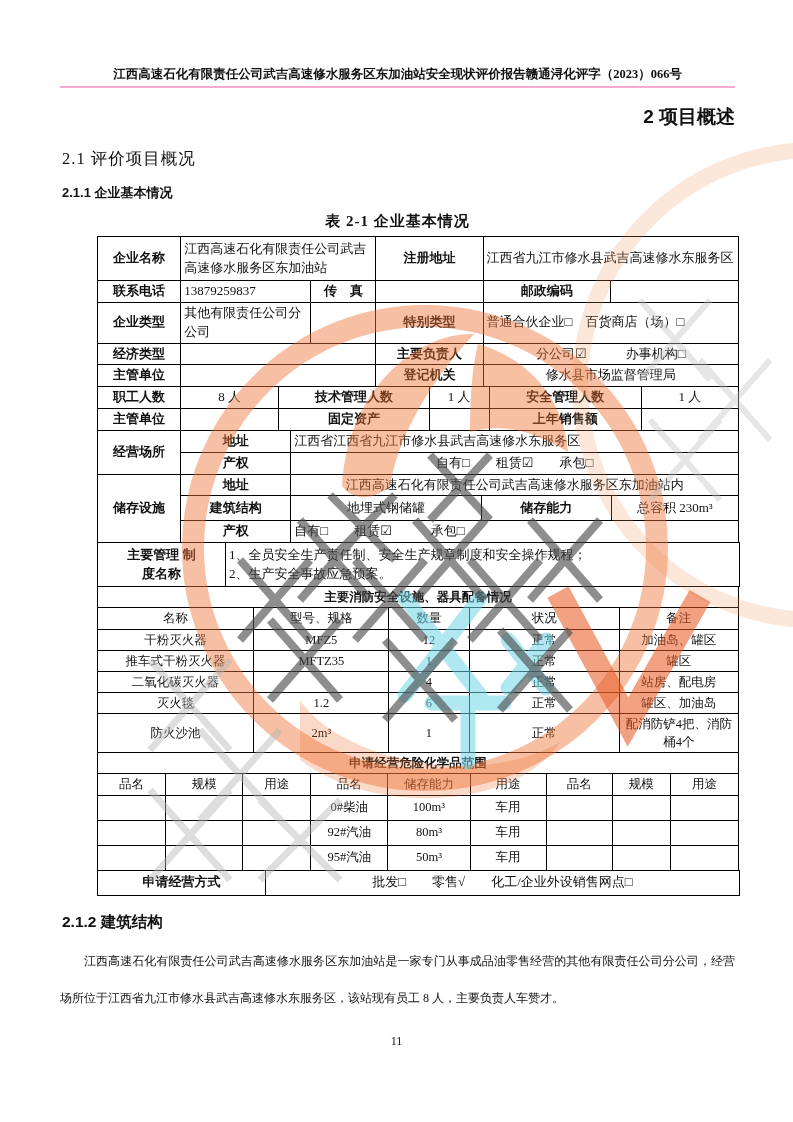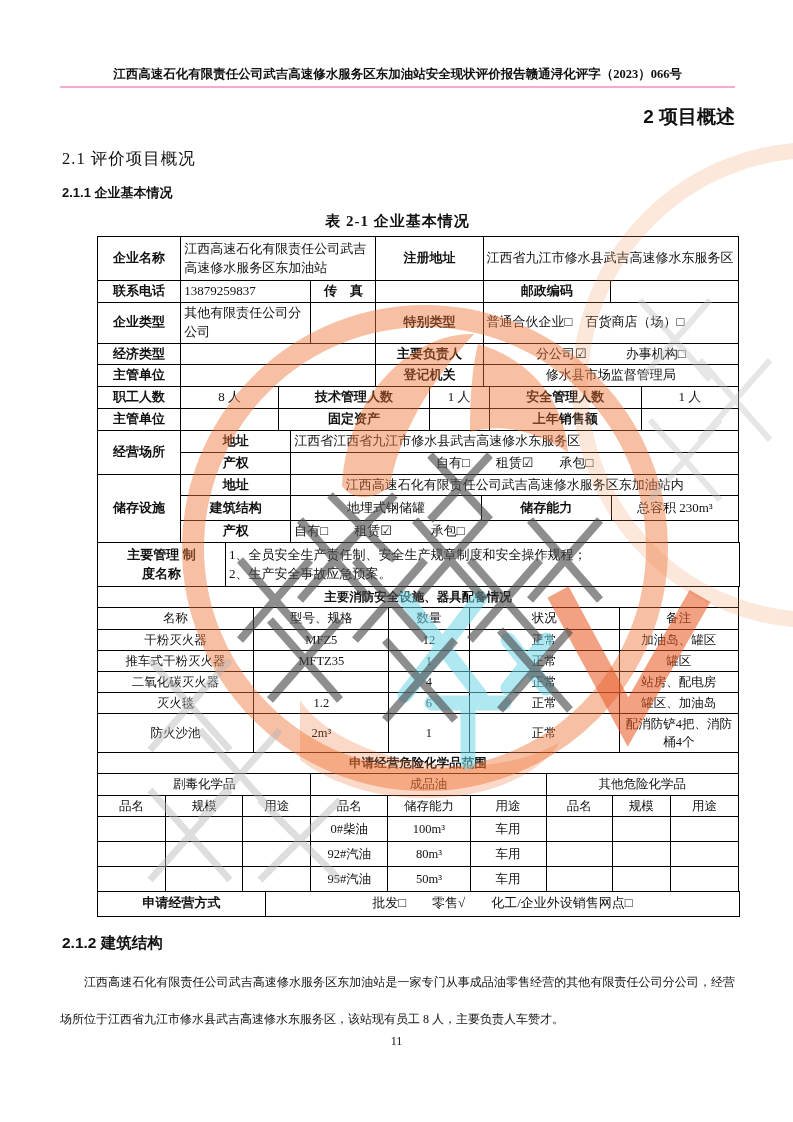--- a/index.html
+++ b/index.html
@@ -244,25 +244,20 @@
             <col style="width:77px">
             <col style="width:82px">
             <col style="width:76px">
             <col style="width:66px">
             <col style="width:58px">
             <col style="width:68px">
           </colgroup>
         <tbody>
             <tr>
           <td colspan="9" class="sec">申请经营危险化学品范围</td>
-        </tr>
-        <tr>
-          <td colspan="3">剧毒化学品</td>
-          <td colspan="3">成品油</td>
-          <td colspan="3">其他危险化学品</td>
         </tr>
         <tr>
           <td>品名</td>
           <td>规模</td>
           <td>用途</td>
           <td>品名</td>
           <td>储存能力</td>
           <td>用途</td>
           <td>品名</td>
           <td>规模</td>

